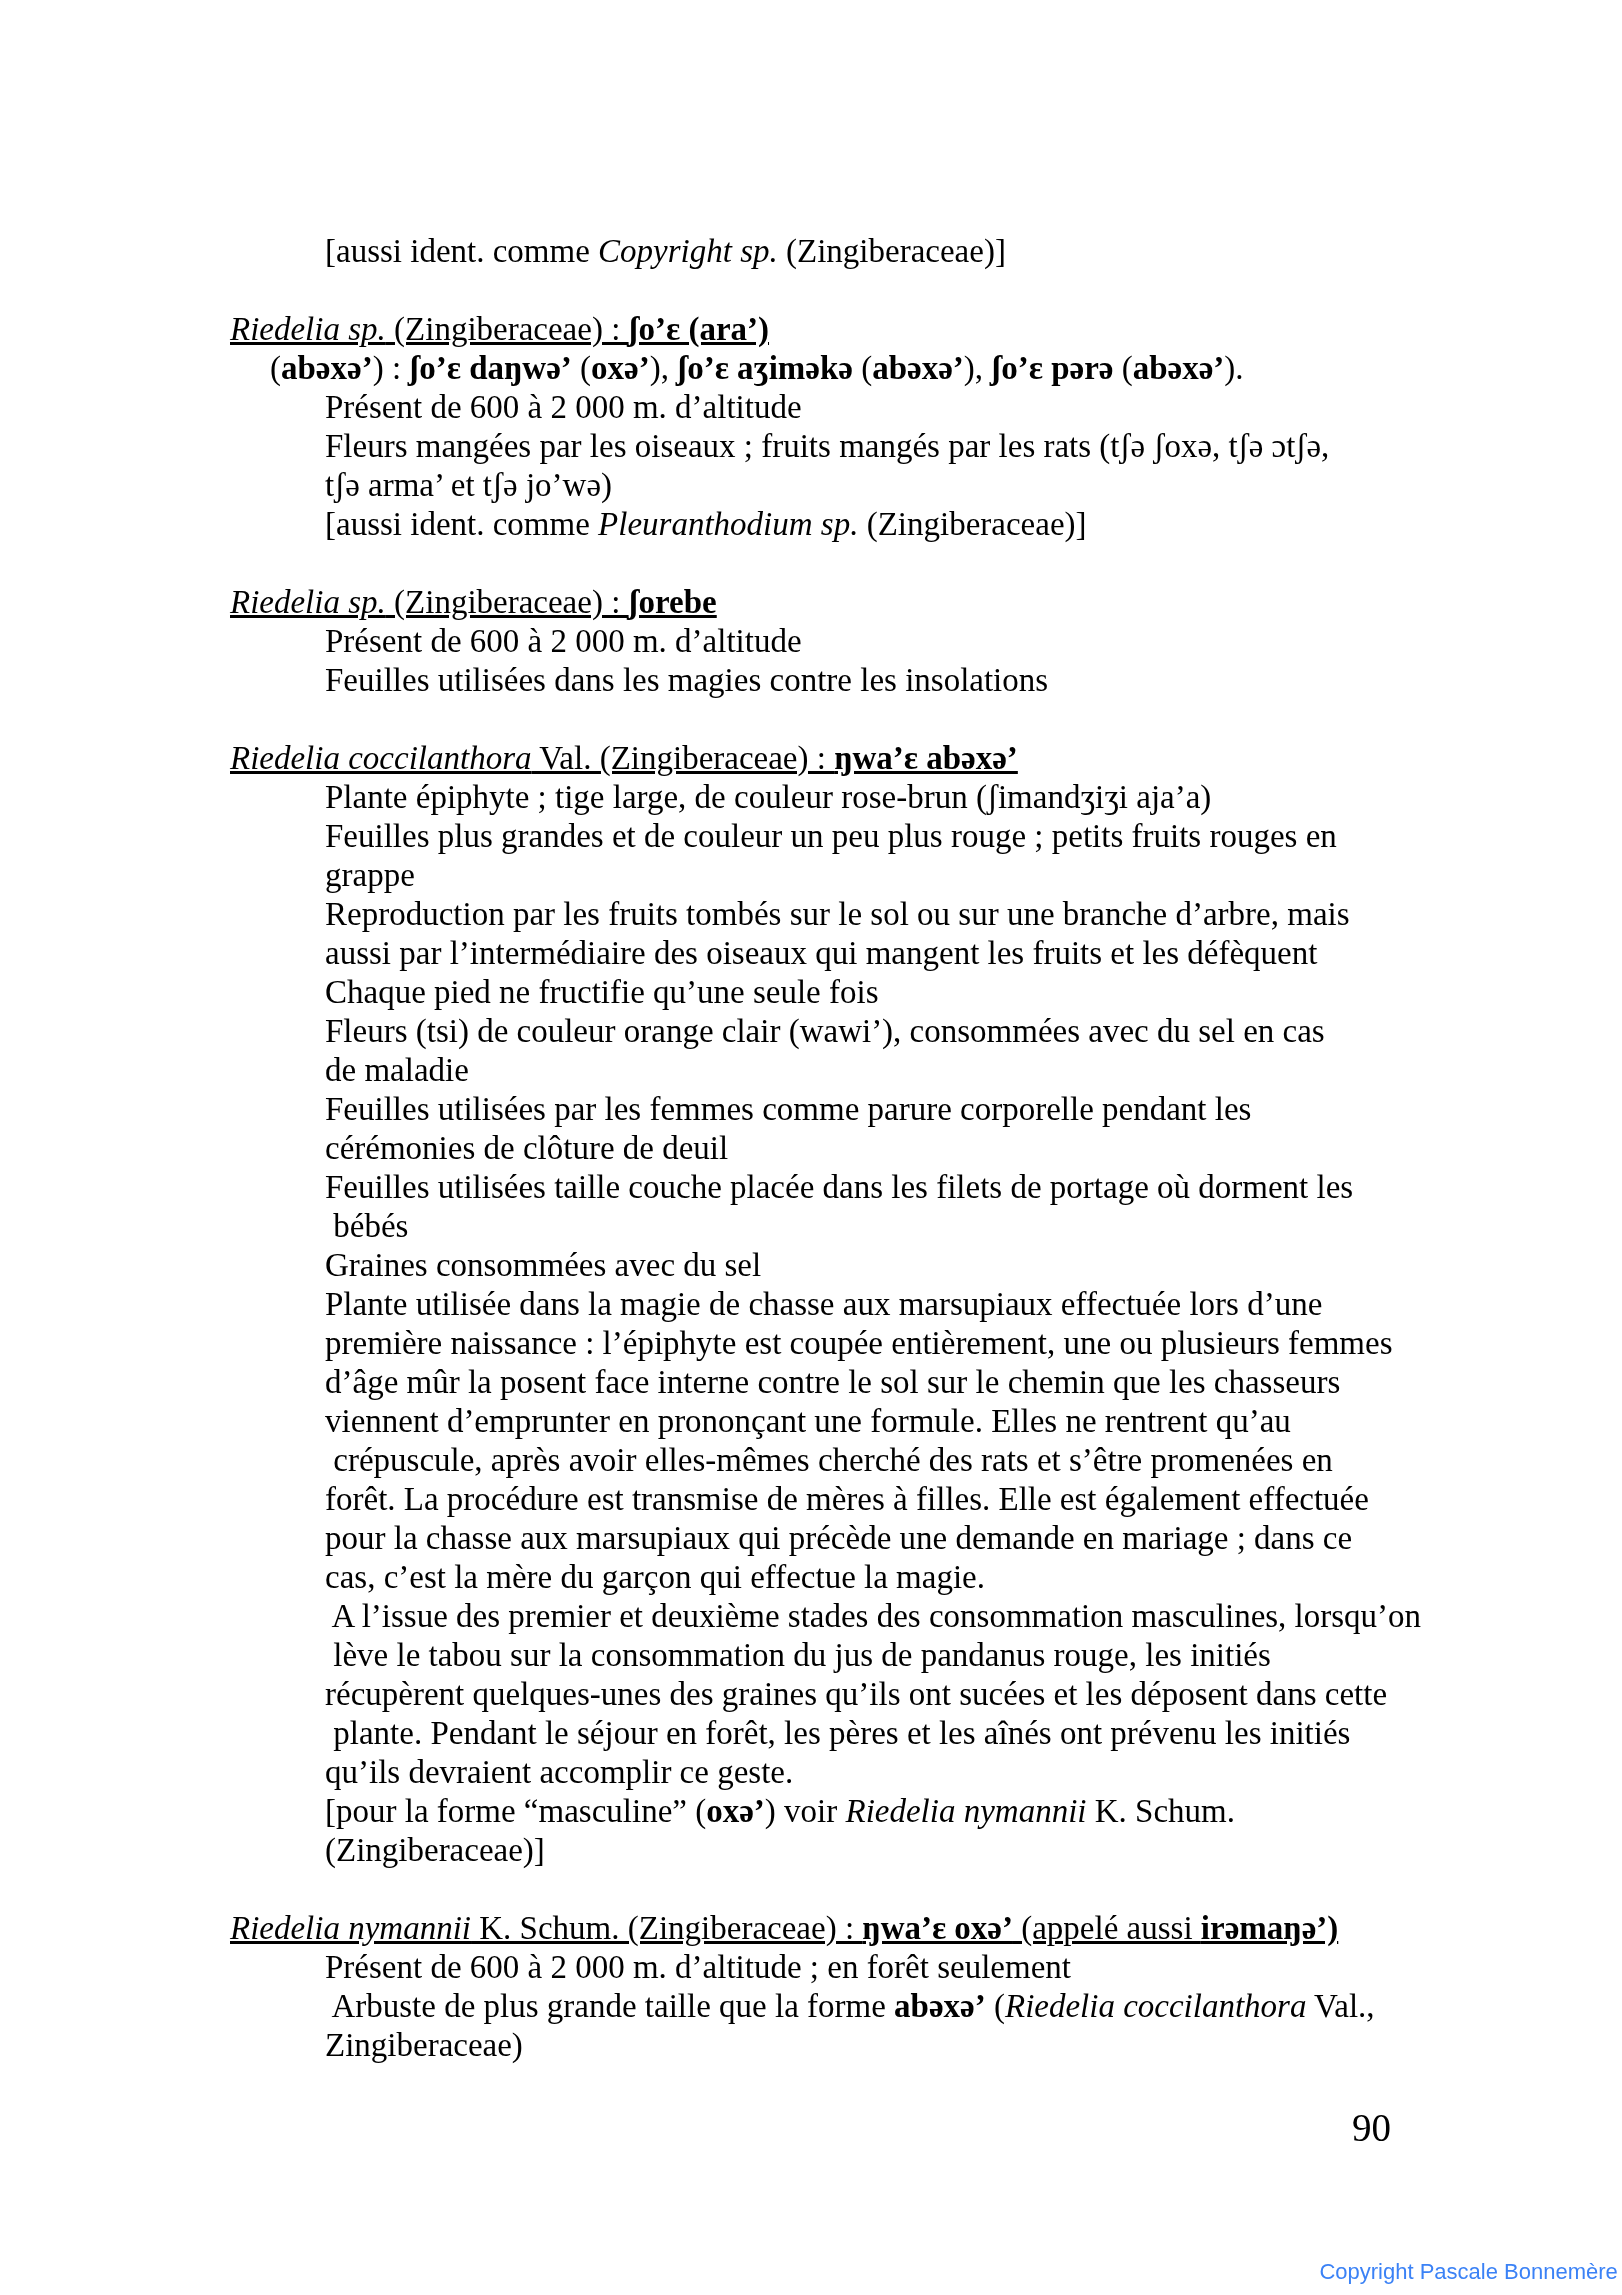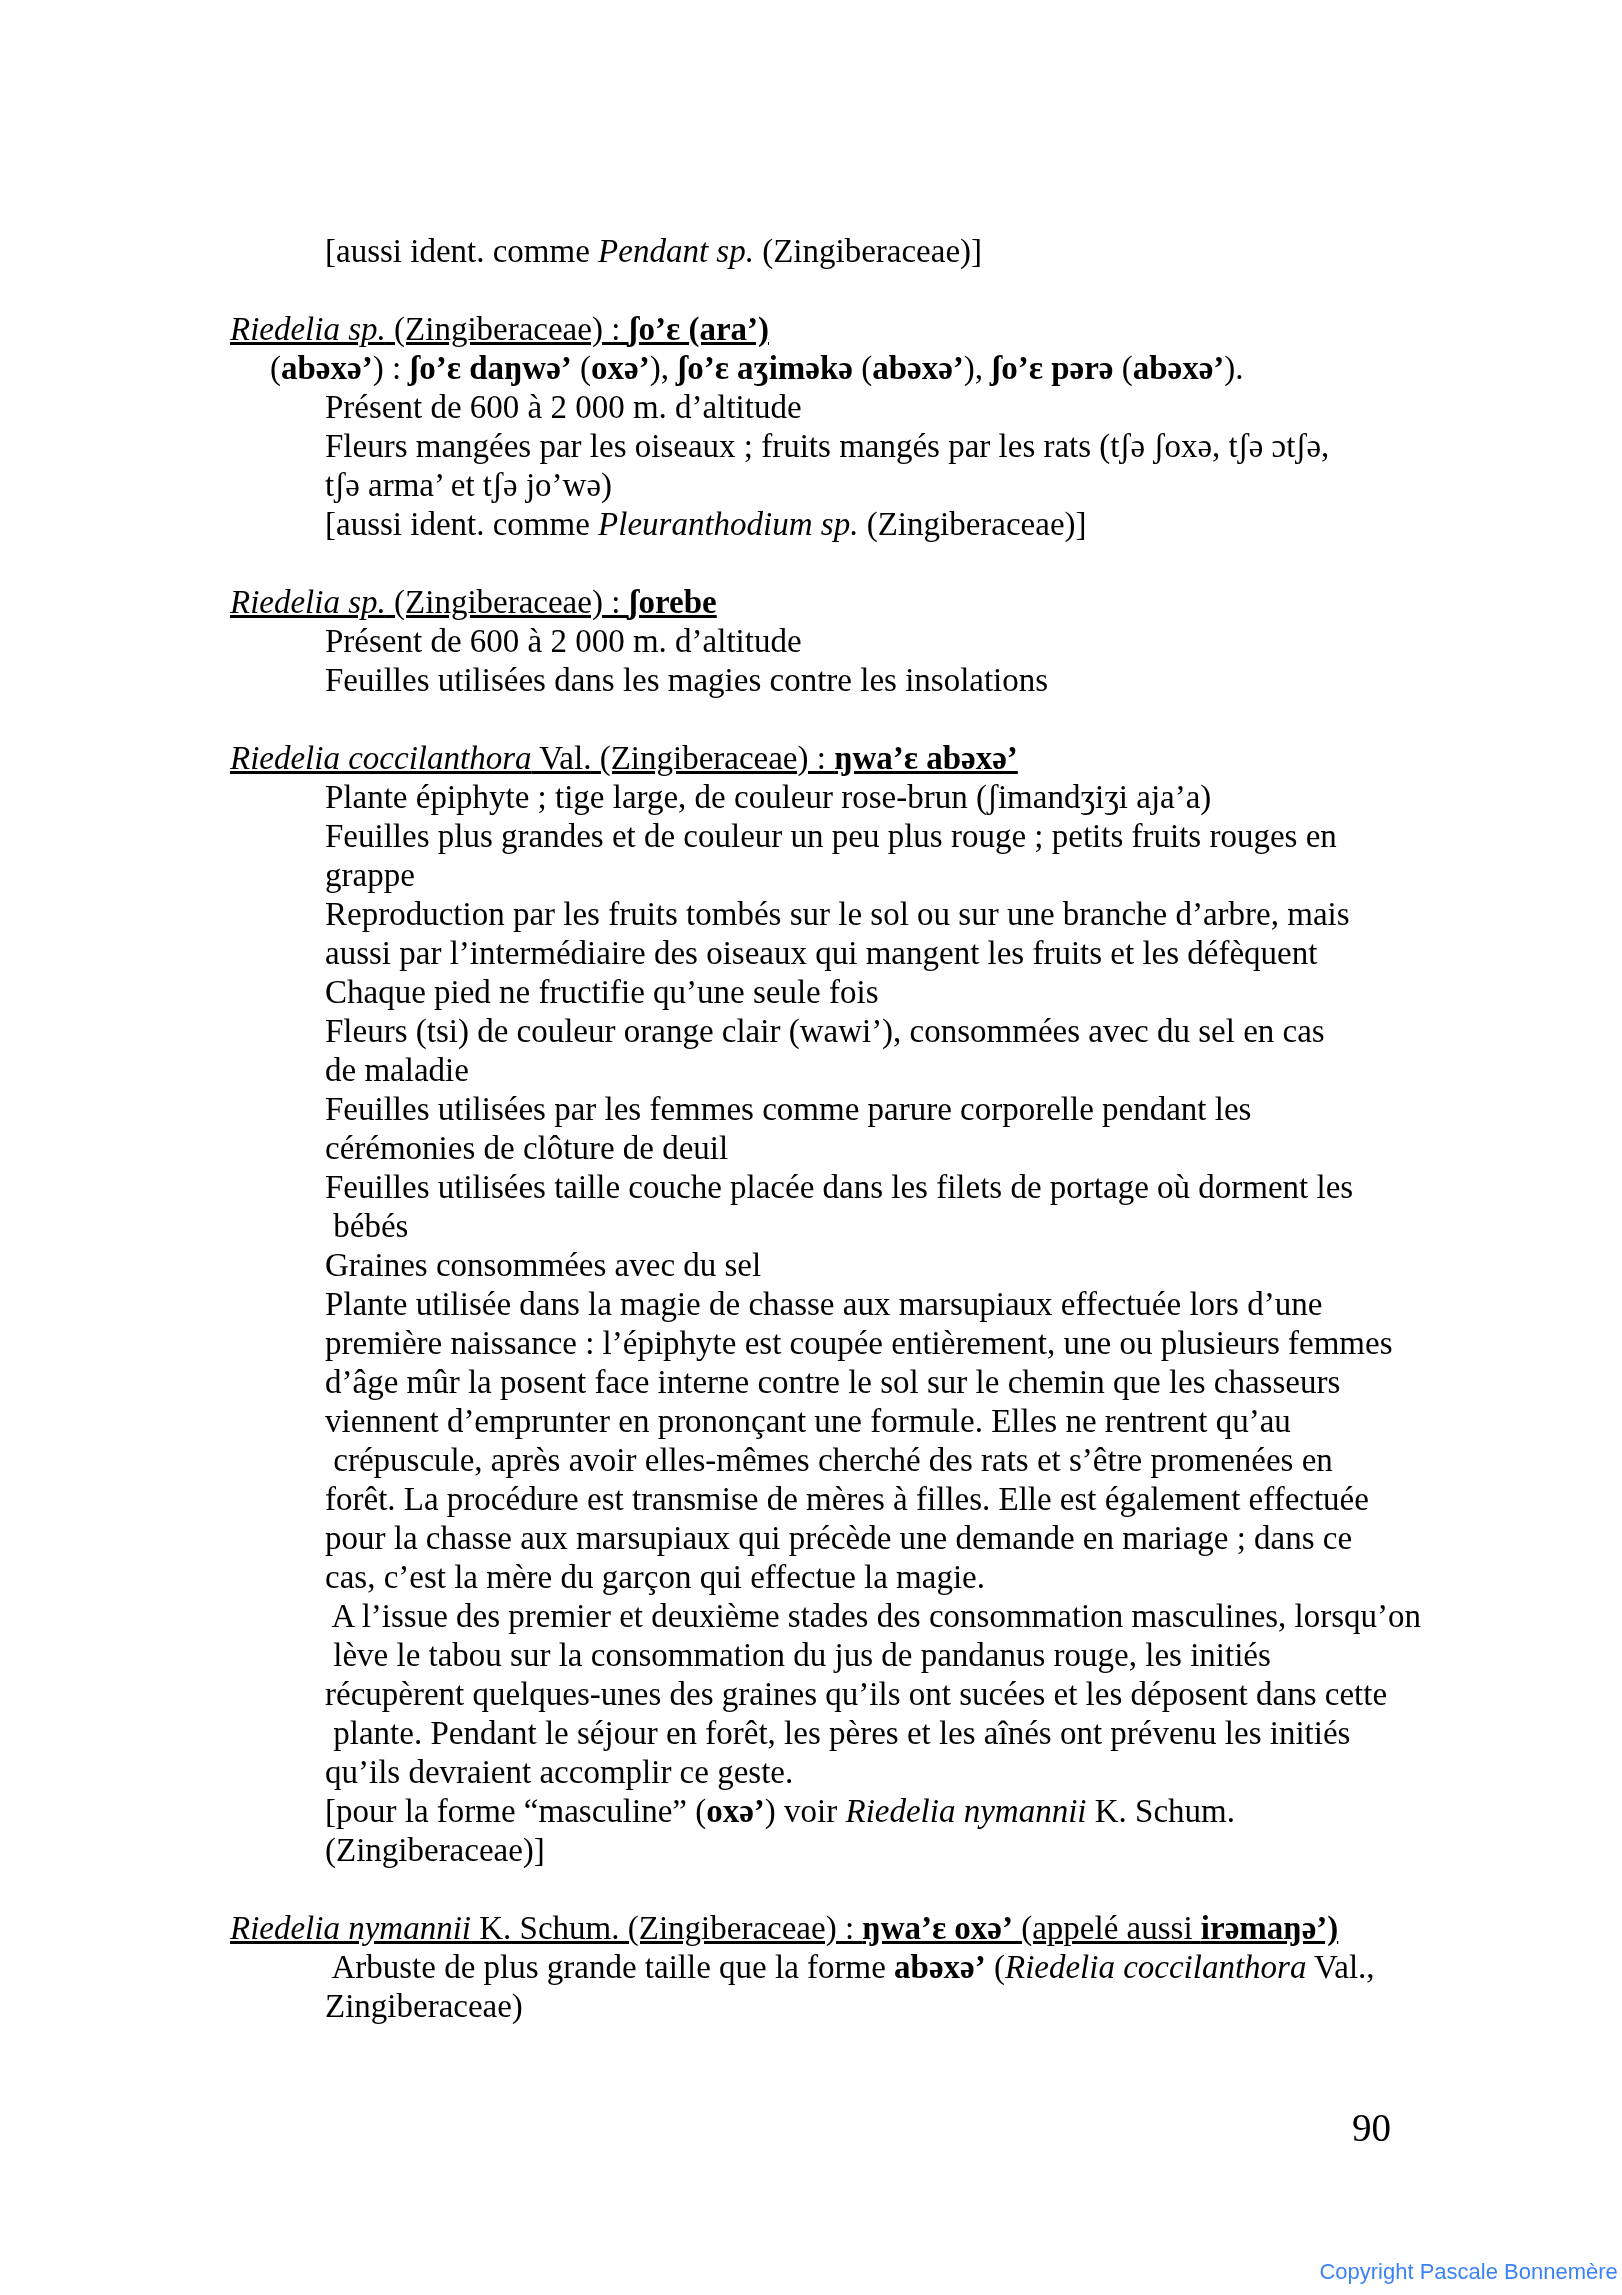--- a/index.html
+++ b/index.html
@@ -44,21 +44,21 @@
     line-height: 26px;
     color: #3b82f6;
     white-space: pre;
   }
 </style>
 </head>
 <body>
 
 <div class="page">
   <div class="lines">
-      <div class="line p2"><span class="r">[aussi ident. comme </span><span class="i">Pendant sp.</span><span class="r"> (Zingiberaceae)]</span></div>
+      <div class="line p2"><span class="r">[aussi ident. comme </span><span class="i">Copyright sp.</span><span class="r"> (Zingiberaceae)]</span></div>
       <div class="line gap"></div>
       <div class="line head"><span class="i">Riedelia sp.</span><span class="r"> (Zingiberaceae) : </span><span class="b">ʃo’ɛ (ara’)</span></div>
       <div class="line p1"><span class="r">(</span><span class="b">abəxə’</span><span class="r">) : </span><span class="b">ʃo’ɛ daŋwə’</span><span class="r"> (</span><span class="b">oxə’</span><span class="r">), </span><span class="b">ʃo’ɛ aʒiməkə</span><span class="r"> (</span><span class="b">abəxə’</span><span class="r">), </span><span class="b">ʃo’ɛ pərə</span><span class="r"> (</span><span class="b">abəxə’</span><span class="r">).</span></div>
       <div class="line p2"><span class="r">Présent de 600 à 2 000 m. d’altitude</span></div>
       <div class="line p2"><span class="r">Fleurs mangées par les oiseaux ; fruits mangés par les rats (tʃə ʃoxə, tʃə ɔtʃə,</span></div>
       <div class="line p2"><span class="r">tʃə arma’ et tʃə jo’wə)</span></div>
       <div class="line p2"><span class="r">[aussi ident. comme </span><span class="i">Pleuranthodium sp.</span><span class="r"> (Zingiberaceae)]</span></div>
       <div class="line gap"></div>
       <div class="line head"><span class="i">Riedelia sp.</span><span class="r"> (Zingiberaceae) : </span><span class="b">ʃorebe</span></div>
       <div class="line p2"><span class="r">Présent de 600 à 2 000 m. d’altitude</span></div>
@@ -88,19 +88,20 @@
       <div class="line p2"><span class="r">cas, c’est la mère du garçon qui effectue la magie.</span></div>
       <div class="line p2"><span class="r"> A l’issue des premier et deuxième stades des consommation masculines, lorsqu’on</span></div>
       <div class="line p2"><span class="r"> lève le tabou sur la consommation du jus de pandanus rouge, les initiés</span></div>
       <div class="line p2"><span class="r">récupèrent quelques-unes des graines qu’ils ont sucées et les déposent dans cette</span></div>
       <div class="line p2"><span class="r"> plante. Pendant le séjour en forêt, les pères et les aînés ont prévenu les initiés</span></div>
       <div class="line p2"><span class="r">qu’ils devraient accomplir ce geste.</span></div>
       <div class="line p2"><span class="r">[pour la forme “masculine” (</span><span class="b">oxə’</span><span class="r">) voir </span><span class="i">Riedelia nymannii</span><span class="r"> K. Schum.</span></div>
       <div class="line p2"><span class="r">(Zingiberaceae)]</span></div>
       <div class="line gap"></div>
       <div class="line head"><span class="i">Riedelia nymannii</span><span class="r"> K. Schum. (Zingiberaceae) : </span><span class="b">ŋwa’ɛ oxə’</span><span class="r"> (appelé aussi </span><span class="b">irəmaŋə’)</span></div>
+      <div class="line p2"><span class="r">Présent de 600 à 2 000 m. d’altitude ; en forêt seulement</span></div>
       <div class="line p2"><span class="r"> Arbuste de plus grande taille que la forme </span><span class="b">abəxə’</span><span class="r"> (</span><span class="i">Riedelia coccilanthora</span><span class="r"> Val.,</span></div>
       <div class="line p2"><span class="r">Zingiberaceae)</span></div>
     </div>
   <div class="page-number">90</div>
   <div class="copyright">Copyright Pascale Bonnemère</div>
 </div>
 
 
 </body></html>

